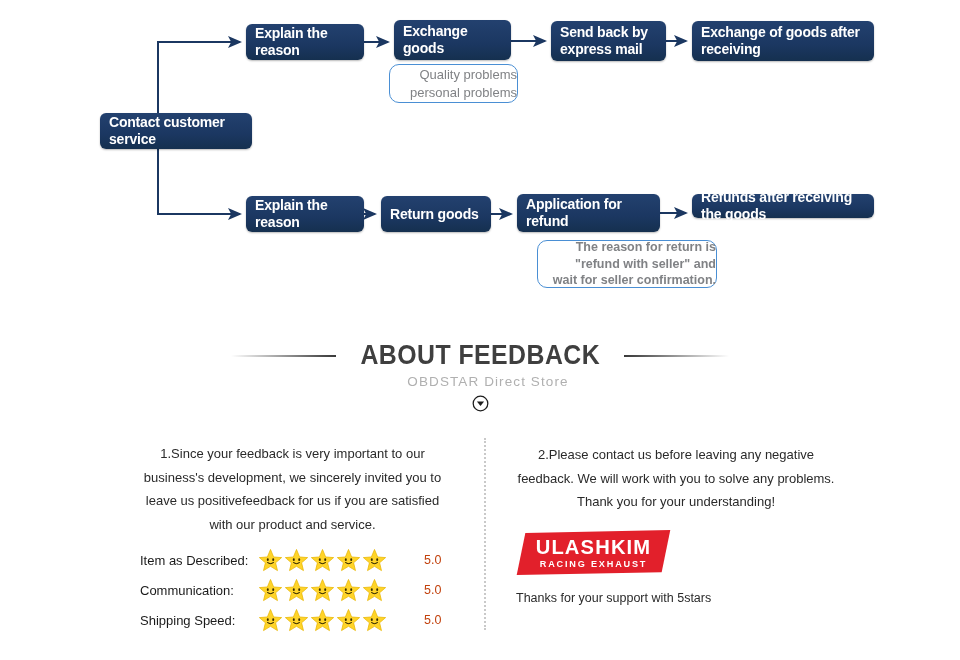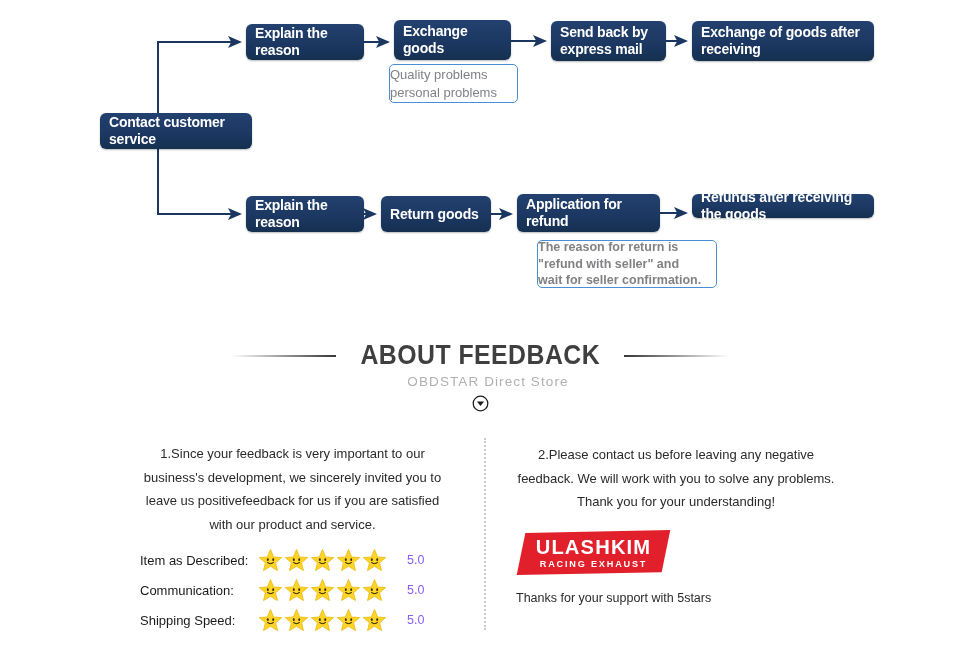--- a/index.html
+++ b/index.html
@@ -44,28 +44,28 @@
     box-shadow: 0 1px 2px rgba(0,0,0,0.28);
     z-index: 3;
   }
   .node.center  { justify-content: flex-start; }
 
   .callout {
     position: absolute;
     box-sizing: border-box;
     background: #ffffff;
     border: 1.4px solid #4a8fd4;
-    border-radius: 5px;
+    border-radius: 10px;
     color: #808285;
     font-size: 13px;
     line-height: 1.32;
     font-weight: normal;
     display: flex;
     flex-direction: column;
-    align-items: flex-start;
+    align-items: flex-end;
     justify-content: center;
     text-align: center;
     z-index: 4;
   }
 
   
   #feedback-header {
     position: absolute;
     left: 0;
     top: 340px;
@@ -144,23 +144,23 @@
     width: 118px;
     font-size: 13px;
     color: #1a1a1a;
   }
   .stars {
     display: flex;
     gap: 1px;
     width: 135px;
   }
   .rating-score {
-    margin-left: 14px;
+    margin-left: 31px;
     font-size: 12.5px;
-    color: #8b5cf6;
+    color: #c2410c;
   }
 
   
   #logo-block {
     position: absolute;
     left: 516px;
     top: 100px;
   }
   #brand-logo {
     width: 155px; height: 48px;

